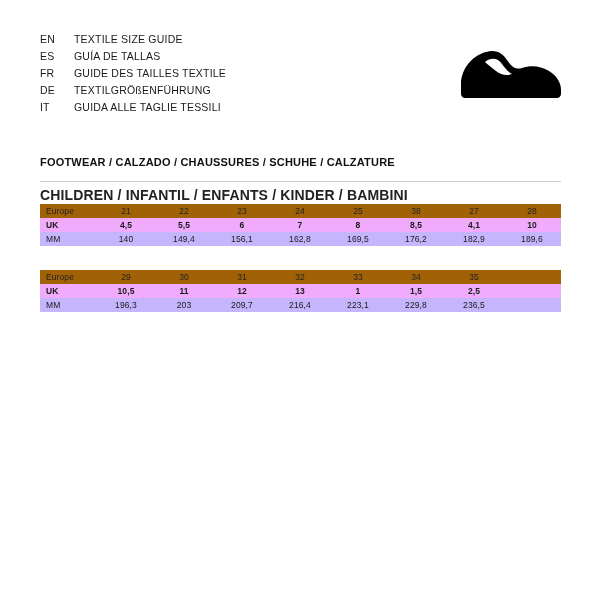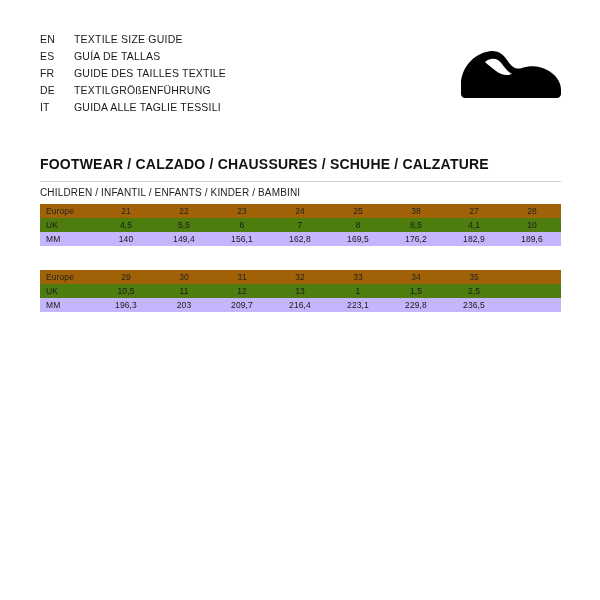--- a/index.html
+++ b/index.html
@@ -56,39 +56,39 @@
     width: 110px;
     height: 62px;
   }
   .shoe-icon svg { display: block; }
 
   
   .section-title {
     position: absolute;
     left: 40px;
     top: 156px;
-    font-size: 14px;
+    font-size: 11px;
     font-weight: bold;
     letter-spacing: .2px;
     color: #111111;
   }
   .divider {
     position: absolute;
     left: 40px;
     top: 181px;
     width: 521px;
     height: 1px;
     background: #cfcfcf;
   }
   .sub-title {
     position: absolute;
     left: 40px;
     top: 187px;
-    font-size: 10px;
-    font-weight: normal;
+    font-size: 14px;
+    font-weight: bold;
     letter-spacing: .15px;
     color: #222222;
   }
 
   
   .size-table {
     position: absolute;
     left: 40px;
     width: 521px;
     border-collapse: collapse;
@@ -104,21 +104,22 @@
     font-weight: normal;
     text-align: center;
     color: #1a1a1a;
     letter-spacing: .1px;
   }
   .size-table tr.head td {
     background: #a16207;
     color: #222222;
   }
   .size-table tr.odd td {
-    background: #4d7c0f;
+    background: #f0abfc;
+    font-weight: bold;
   }
   .size-table tr.even td {
     background: #c4b5fd;
   }
   .size-table td.rowlabel {
     text-align: left;
     padding-left: 6px;
     width: 57px;
   }
   .size-table col.c-label { width: 57px; }

